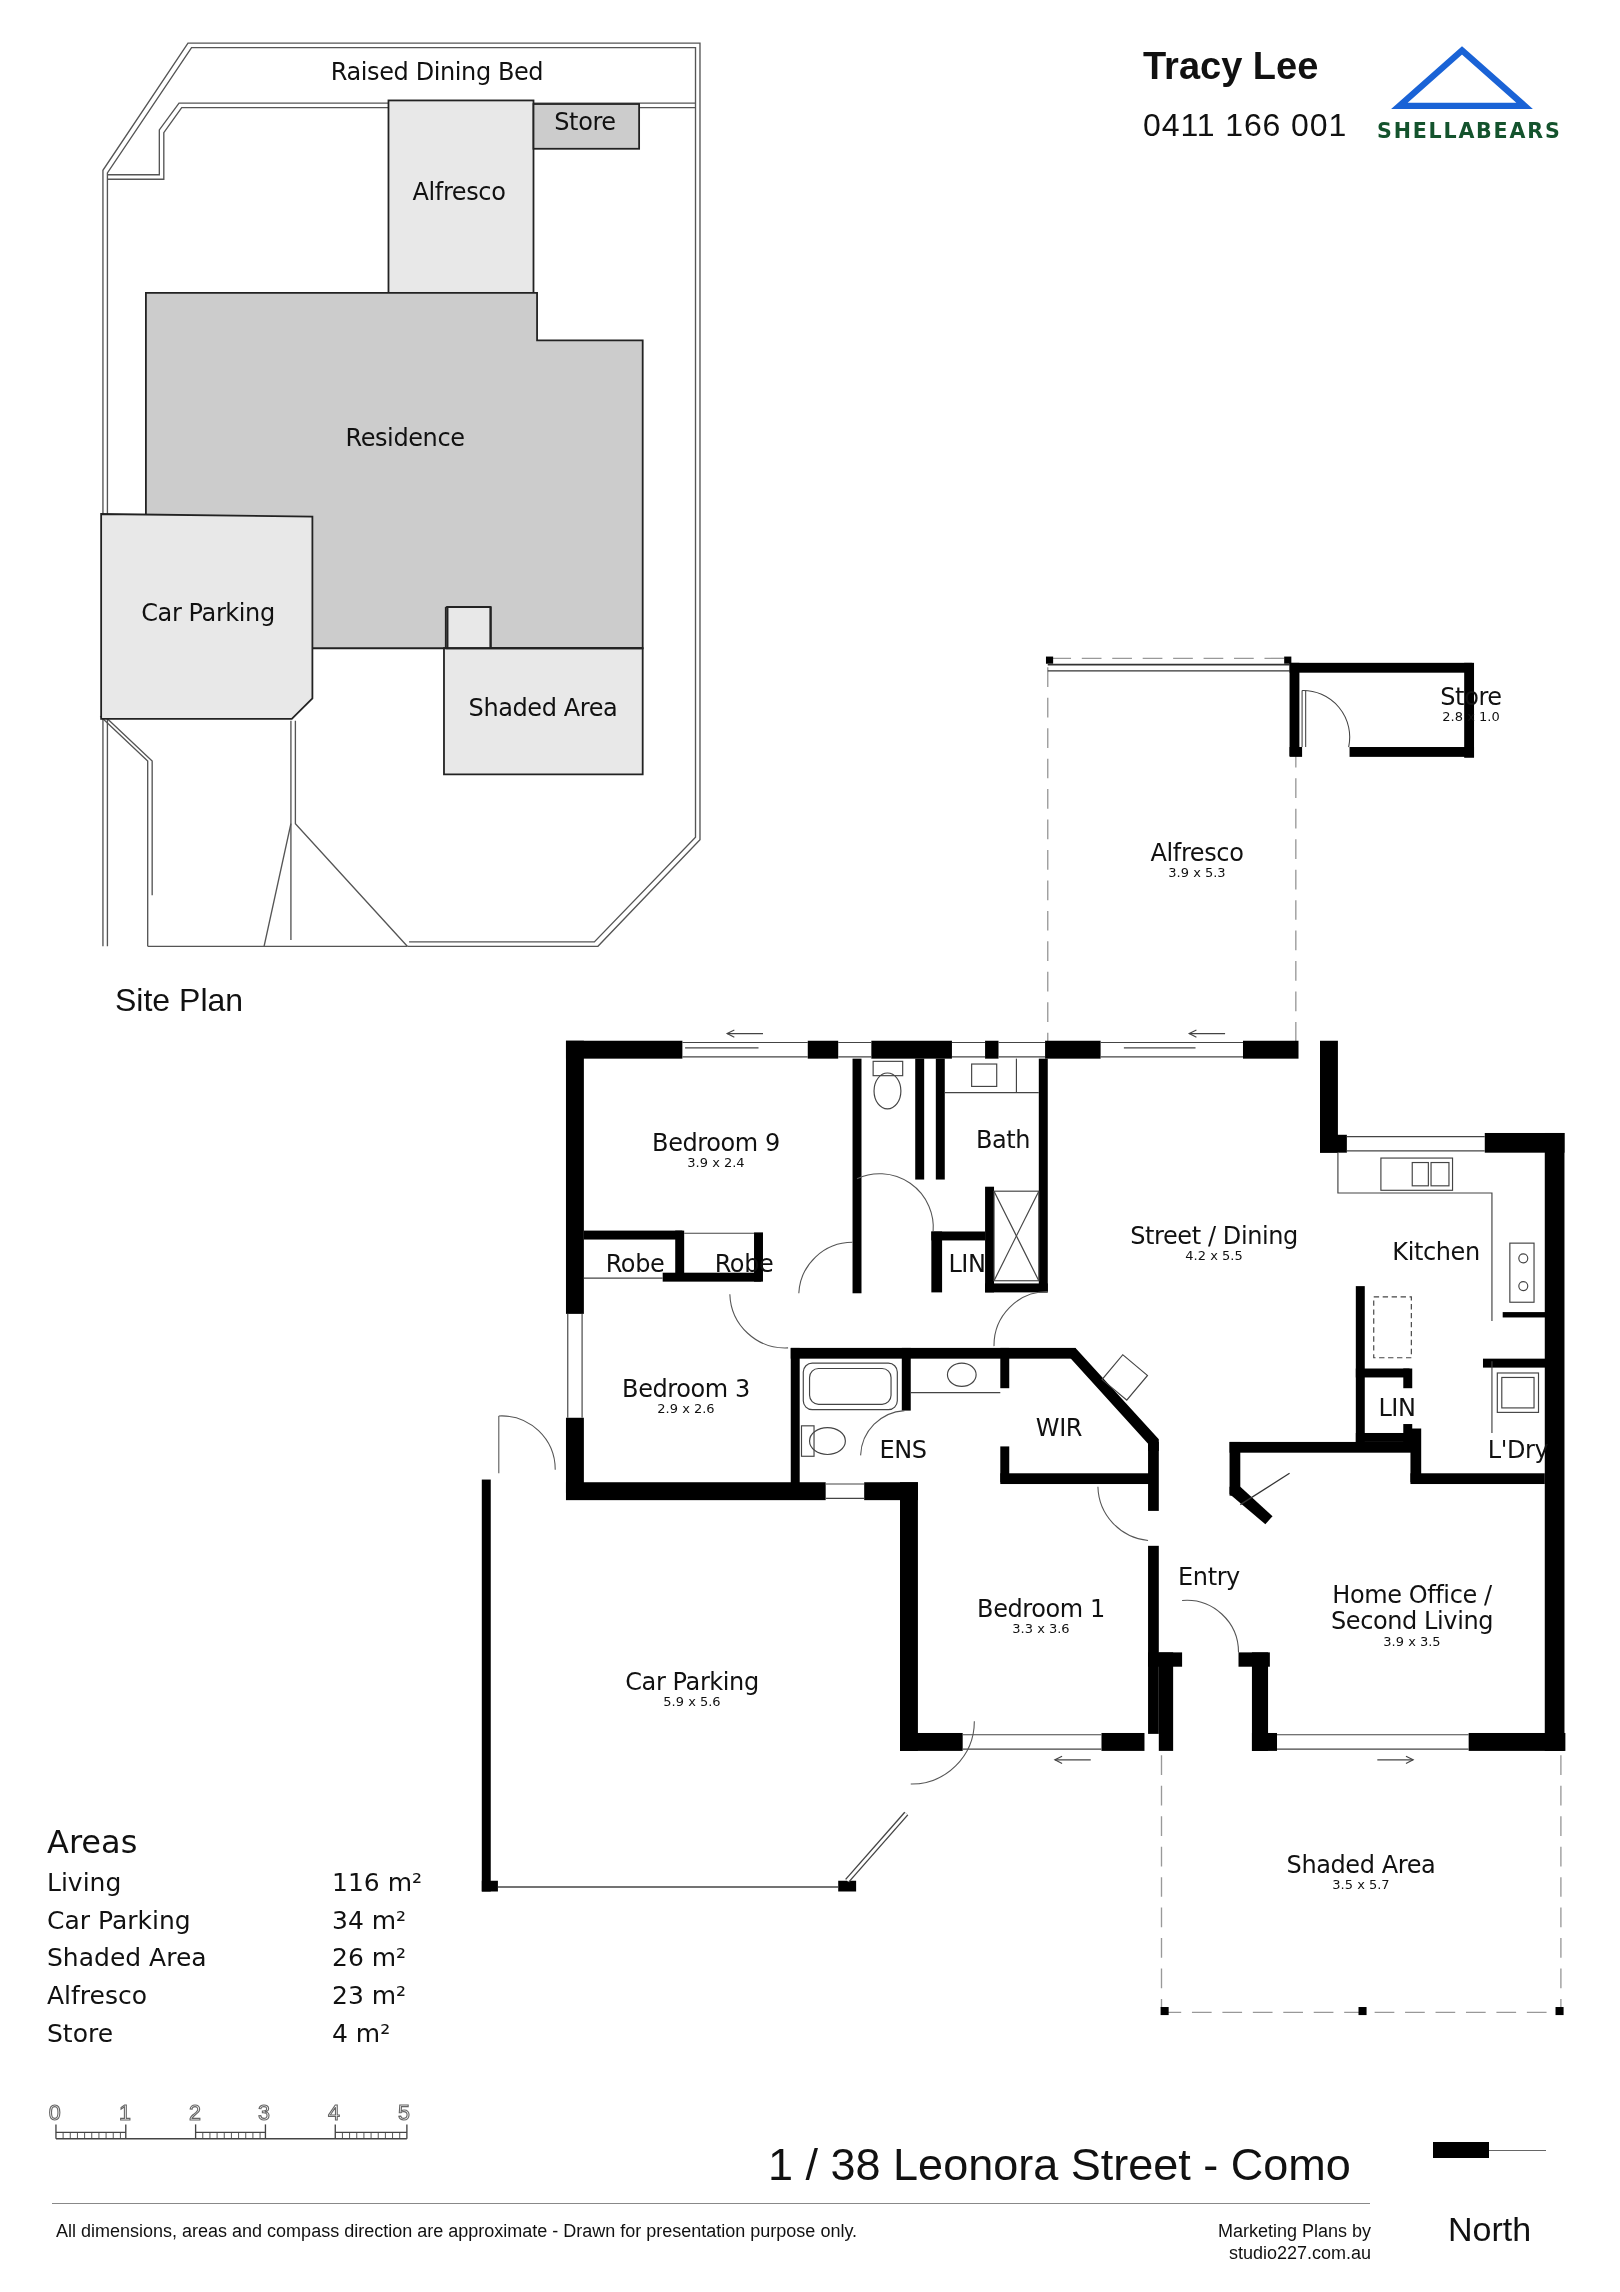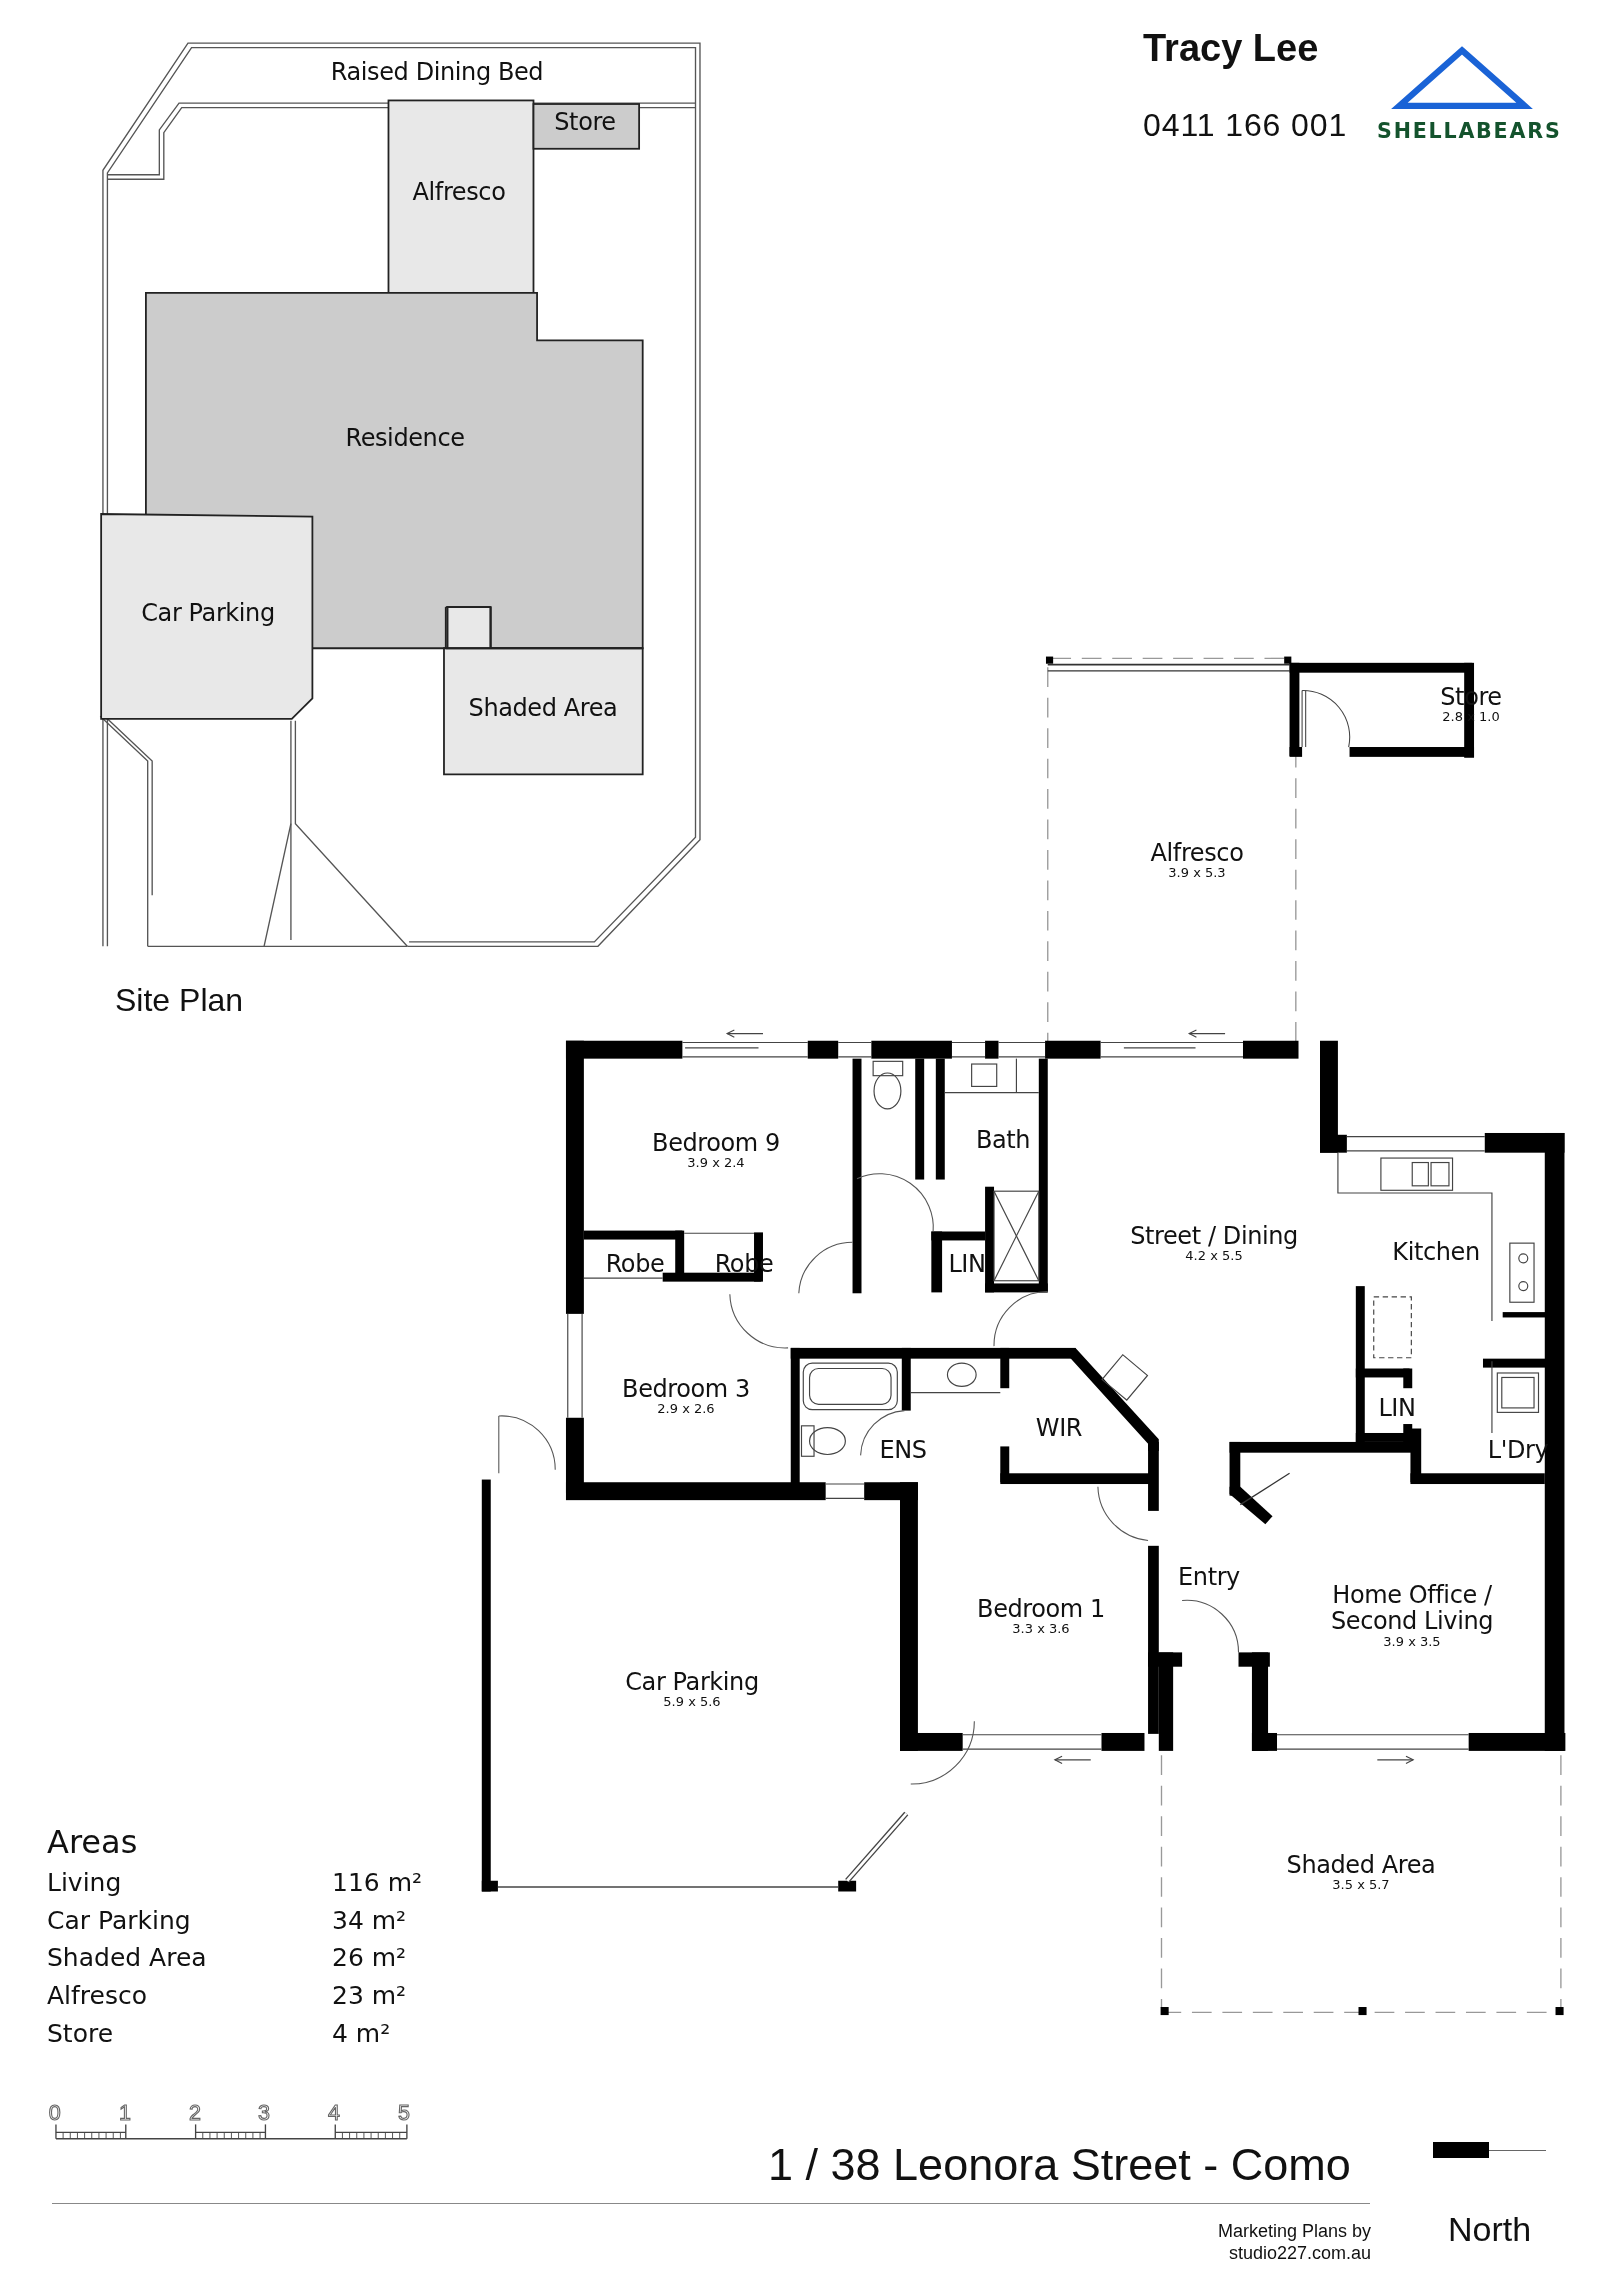--- a/index.html
+++ b/index.html
@@ -20,21 +20,21 @@
   .addr { font-family: "Liberation Sans", sans-serif; font-size: 45px; }
   .disc { font-family: "Liberation Sans", sans-serif; font-size: 18px; line-height: 21.5px; }
   .mkt { font-family: "Liberation Sans", sans-serif; font-size: 18px; line-height: 21.5px; text-align: right; }
   .north { font-family: "Liberation Sans", sans-serif; font-size: 34px; }
   .scale-num { font-family: "Liberation Sans", sans-serif; font-size: 21.5px; color: #fff;
                -webkit-text-stroke: 1.1px #666; position: absolute; }
 </style>
 </head>
 <body>
 
-<div class="abs agent-name" style="left:1143px; top:27px;text-align:center;">Tracy Lee</div>
+<div class="abs agent-name" style="left:1143px; top:45px;text-align:center;">Tracy Lee</div>
 <div class="abs agent-phone" style="left:1143px; top:107px;">0411 166 001</div>
 
 <div class="abs" style="left:1377px; top:43px; width:170px; height:72px;">
   <svg width="170" height="72" viewBox="0 0 190 80">
     <polygon points="95,8 165,70 25,70" fill="none" stroke="#1a63d6" stroke-width="7" stroke-linejoin="miter"></polygon>
   </svg>
 </div>
 <div class="abs brand" style="left:1377px; top:119px;">SHELLABEARS</div>
 
 <div class="abs" style="left:0; top:0; width:734px; height:985px;">
@@ -426,20 +426,21 @@
         <line x1="378" y1="35" x2="378" y2="42"></line>
         <line x1="386" y1="35" x2="386" y2="42"></line>
         <line x1="394" y1="35" x2="394" y2="42"></line>
     </g>
   </svg>
 </div>
 
 <div class="abs addr" style="left:768px; top:2139px;">1 / 38 Leonora Street - Como</div>
 <div class="abs" style="left:52px; top:2203px; width:1318px; height:0; border-top:1.8px solid #888;"></div>
 <div class="abs disc" style="left:56px; top:2221px;">
+  <div>All dimensions, areas and compass direction are approximate - Drawn for presentation purpose only.</div>
 </div>
 <div class="abs mkt" style="left:1075px; top:2221px; width:296px;">
   <div>Marketing Plans by</div>
   <div>studio227.com.au</div>
 </div>
 
 <div class="abs" style="left:1433px; top:2140px; width:116px; height:21.5px;">
   <div style="position:absolute; left:0; top:1.8px; width:56px; height:16px; background:#000;"></div>
   <div style="position:absolute; left:56px; top:9.9px; width:57px; height:0.9px; background:#666;"></div>
 </div>

